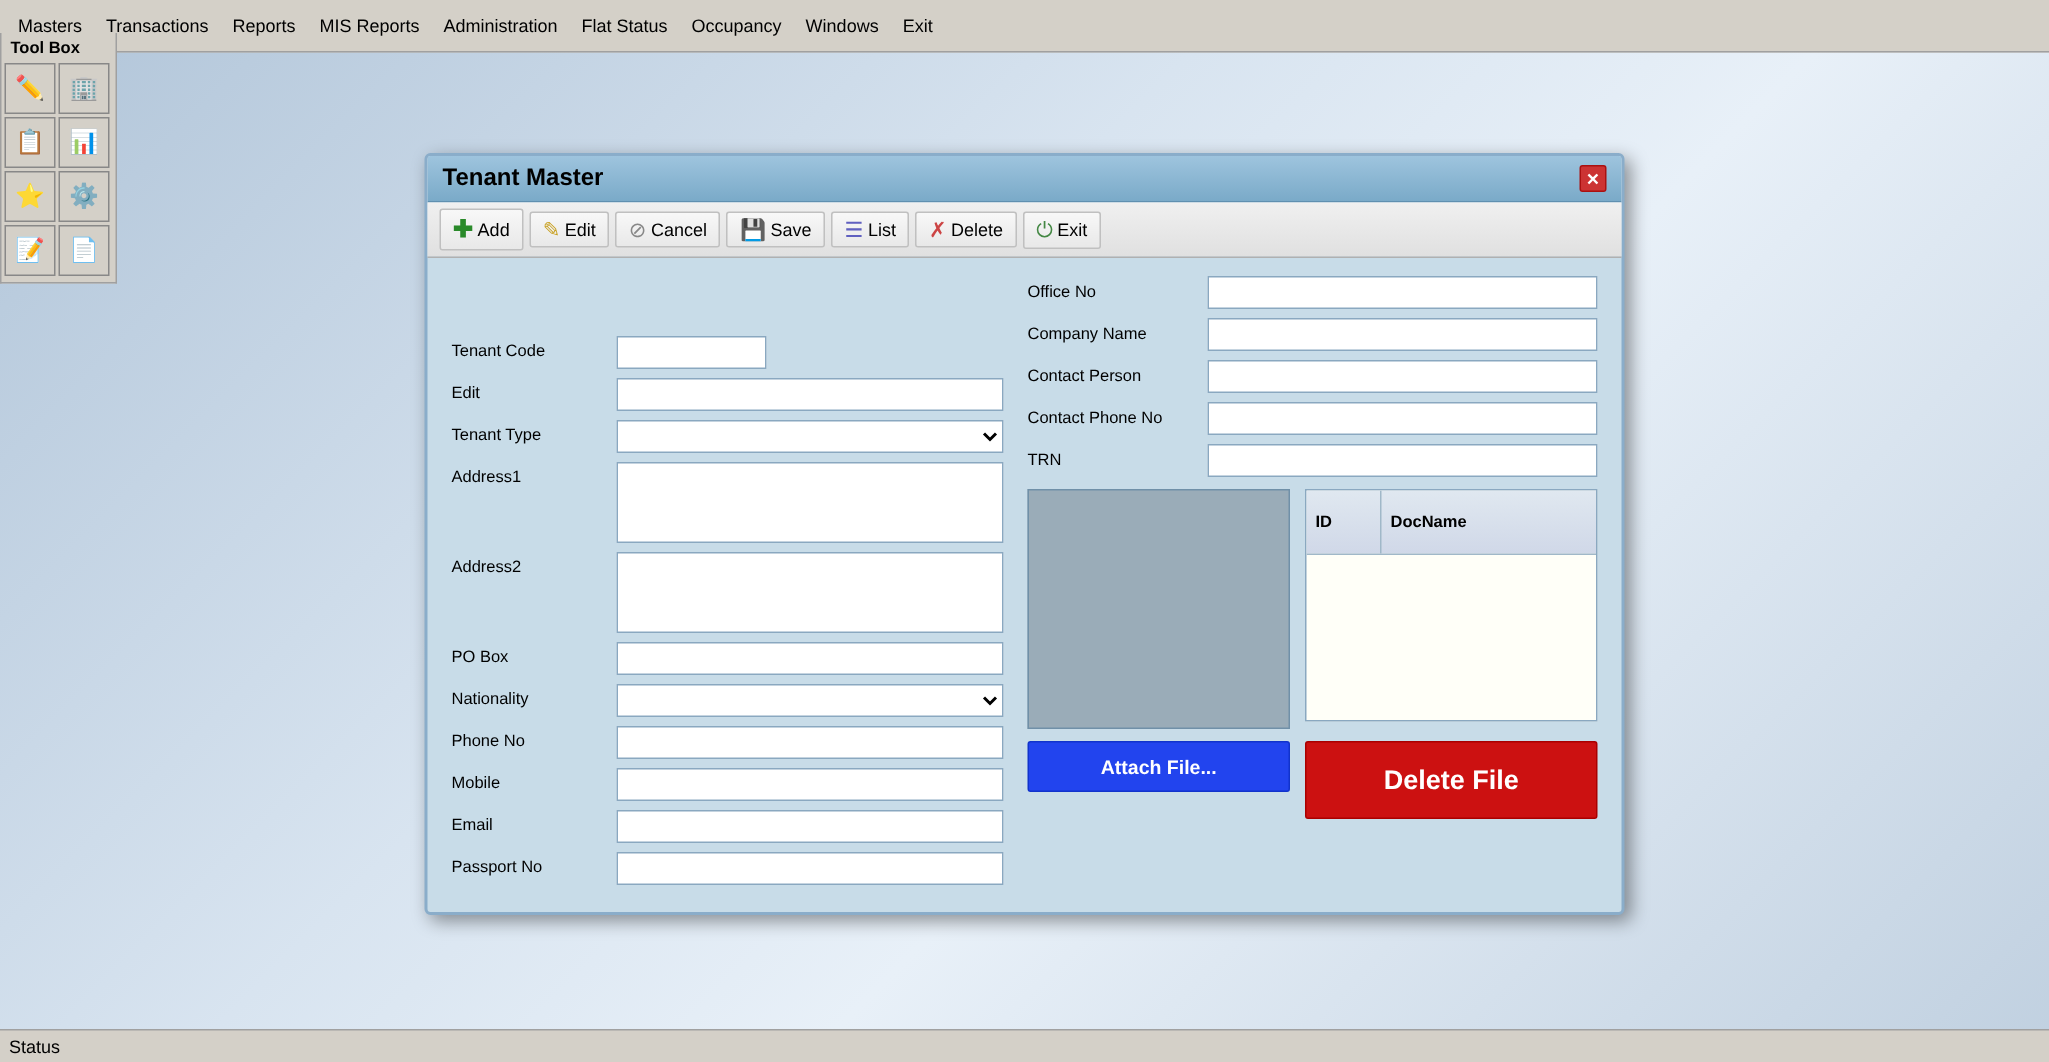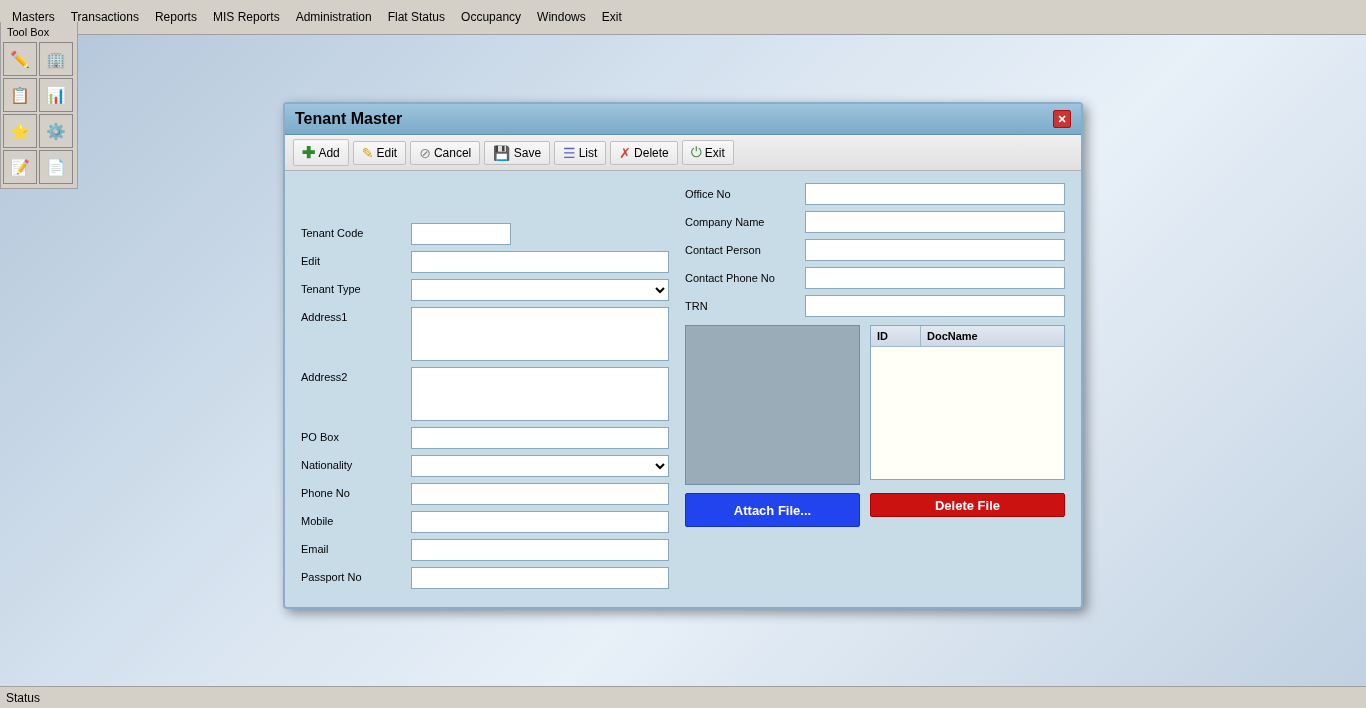--- a/index.html
+++ b/index.html
@@ -46,21 +46,21 @@
       left: 0;
       width: 78px;
       background: #d4d0c8;
       border: 1px solid #a0a0a0;
       border-top: none;
       z-index: 10;
       padding: 2px;
     }
     .toolbox-title {
       font-size: 11px;
-      font-weight: normal;
+      font-weight: bold;
       padding: 2px 4px 4px 4px;
       color: #000;
     }
     .toolbox-row {
       display: flex;
       gap: 2px;
       margin-bottom: 2px;
     }
     .toolbox-btn {
       width: 34px;
@@ -264,45 +264,45 @@
       border: 1px solid #8aa8c0;
       background: #fffff8;
       overflow: hidden;
     }
     .doc-grid-header {
       display: flex;
       background: linear-gradient(to bottom, #e0e8f0, #d0d8e8);
       border-bottom: 1px solid #a0b8c8;
     }
     .doc-grid-col {
-      padding: 4px 6px;
+      padding: 15px 6px;
       font-size: 11px;
       font-weight: bold;
       border-right: 1px solid #a0b8c8;
     }
     .doc-grid-col:first-child { width: 50px; }
     .doc-grid-col:last-child { flex: 1; border-right: none; }
     .btn-attach {
       width: 175px;
       height: 34px;
       background: #2244ee;
       border: 1px solid #1133cc;
       color: white;
       font-size: 13px;
       font-weight: bold;
       cursor: pointer;
       border-radius: 2px;
     }
     .btn-delete-file {
       flex: 1;
-      height: 24px;
+      height: 52px;
       background: #cc1111;
       border: 1px solid #aa0000;
       color: white;
-      font-size: 13px;
+      font-size: 18px;
       font-weight: bold;
       cursor: pointer;
       border-radius: 2px;
     }
   </style>
 </head>
 <body>
 
 <div class="bg"></div>
 

